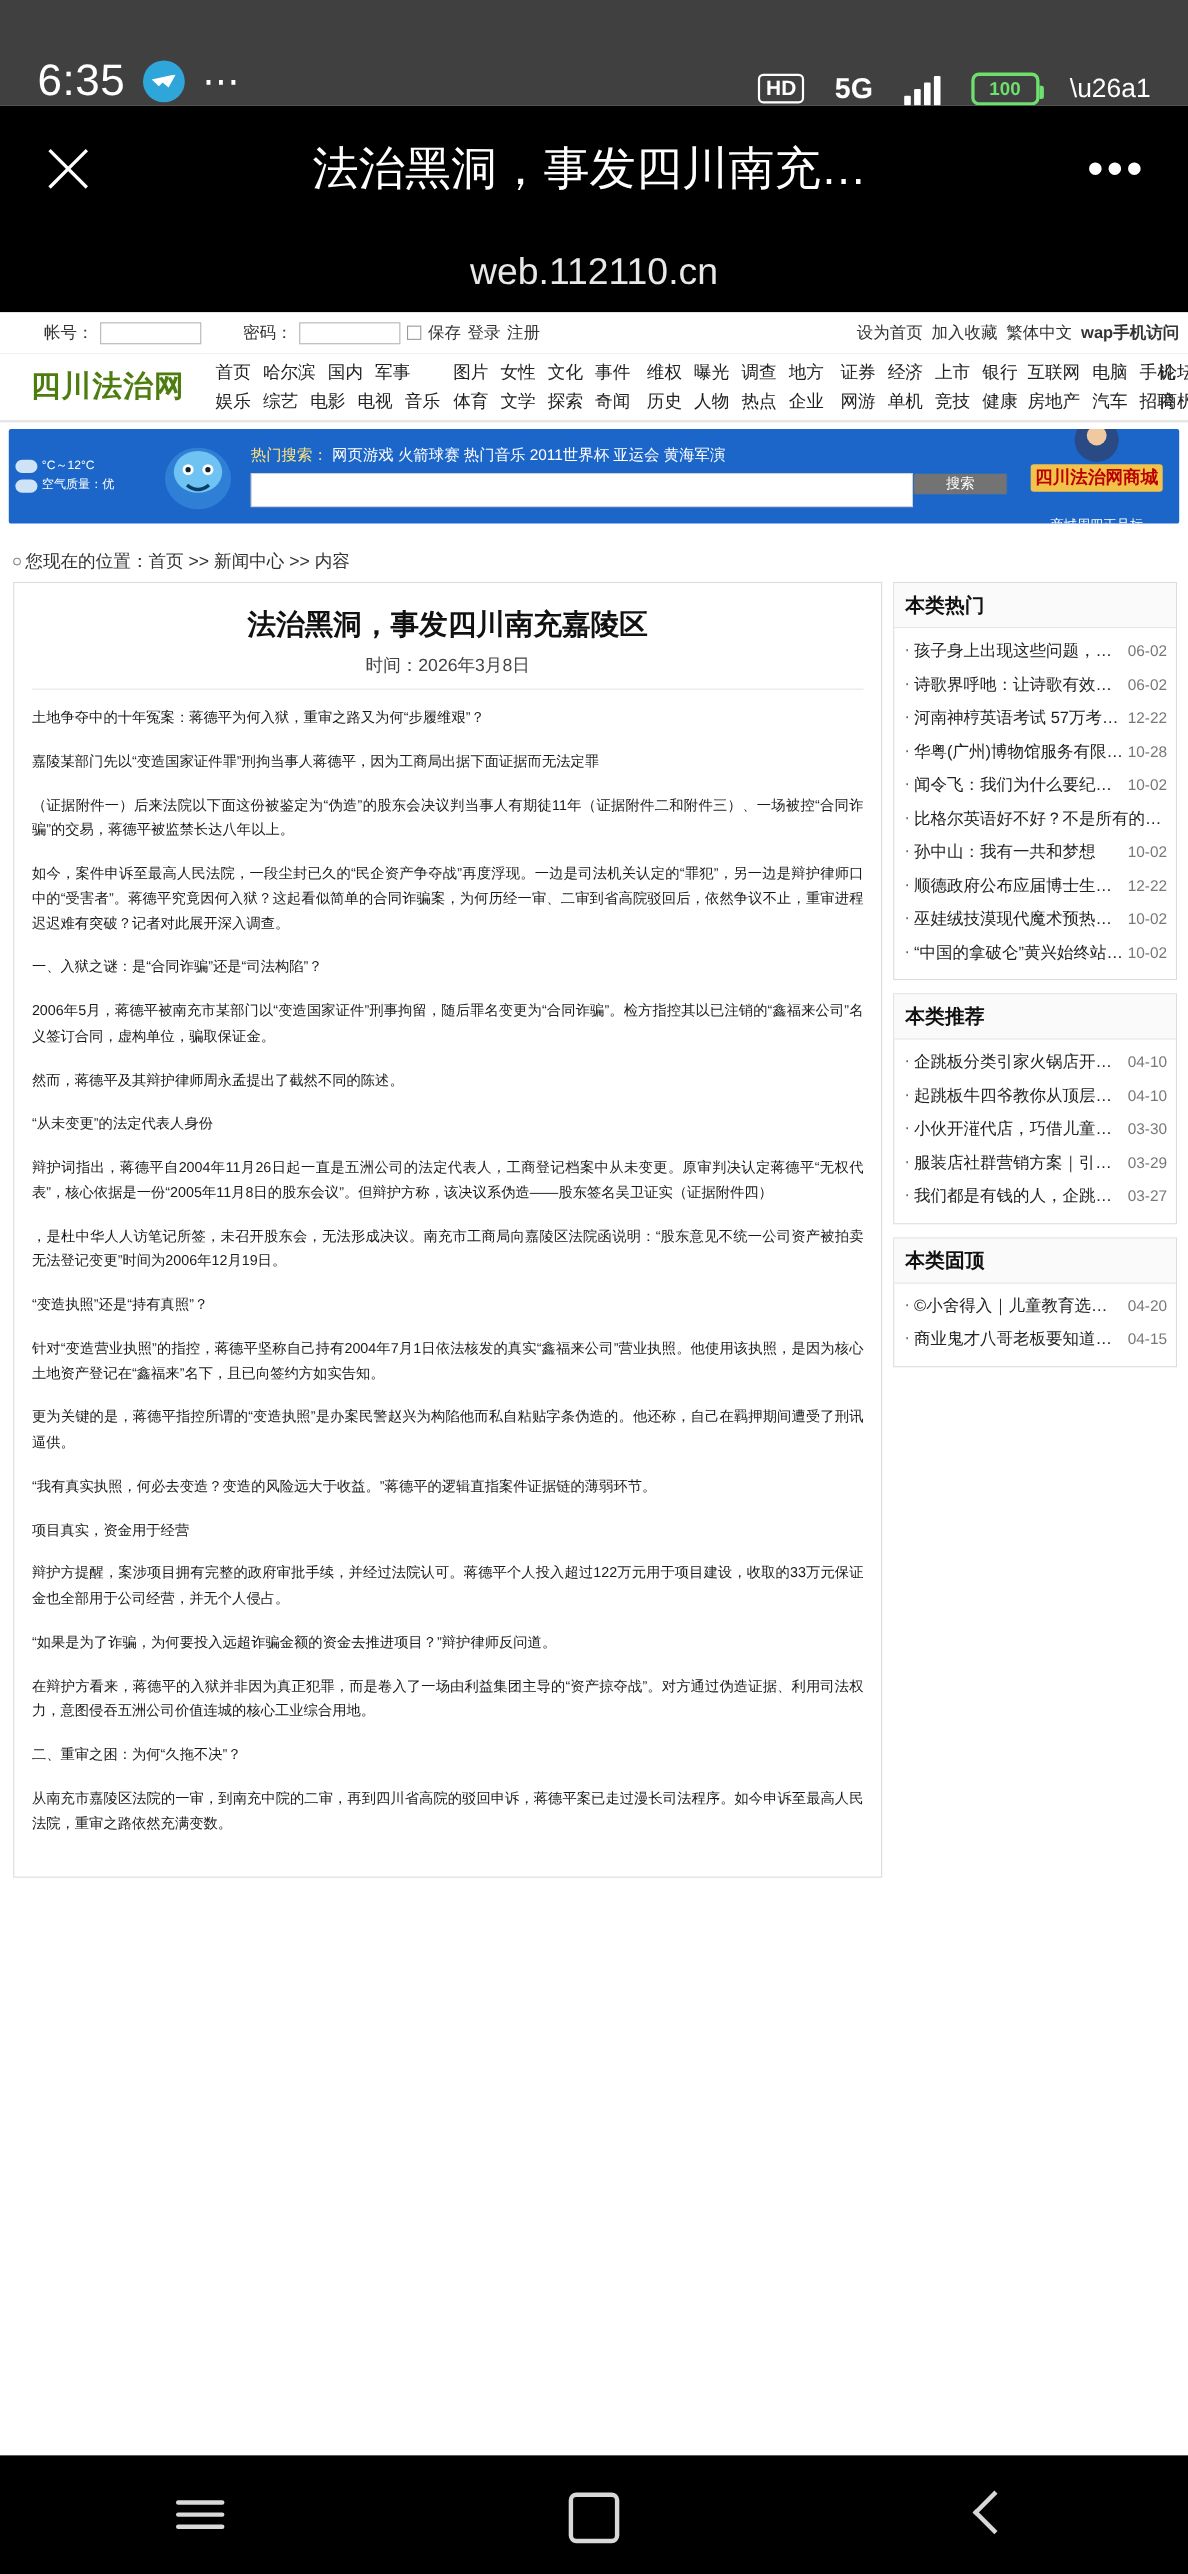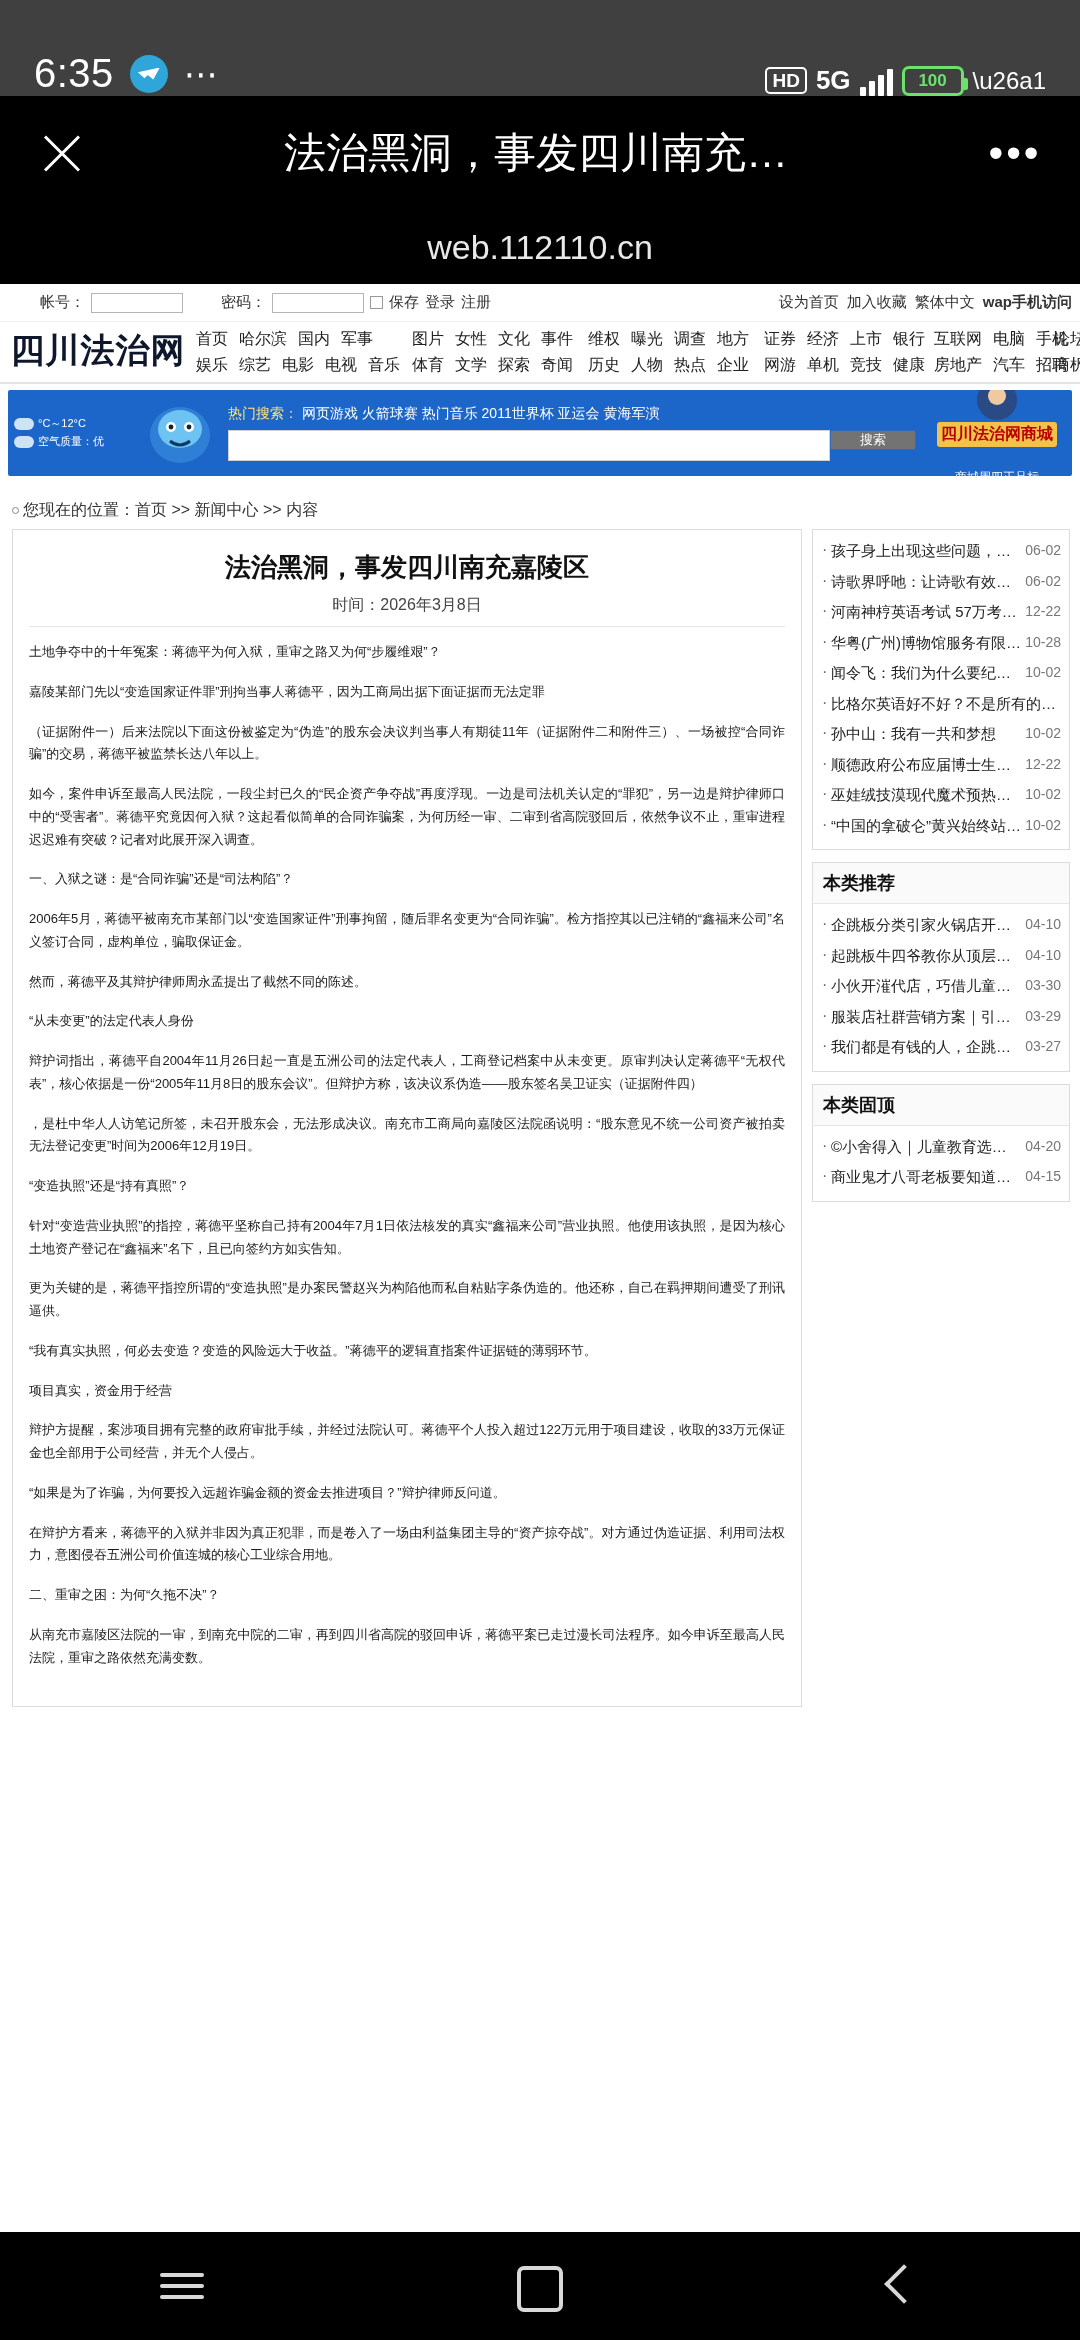--- a/index.html
+++ b/index.html
@@ -18,21 +18,21 @@
     flex: 0 0 96px;
   }
   .sb-left { display:flex; align-items:center; gap:16px; }
   .sb-time { font-size: 40px; font-weight: 500; letter-spacing:0.5px; }
   .tg-icon { width: 38px; height: 38px; border-radius:50%; background:#2ea6da; position:relative; }
   .tg-icon:after{
     content:""; position:absolute; left:8px; top:13px; width:22px; height:12px;
     background:#fff; clip-path: polygon(0 40%, 100% 0, 70% 100%, 45% 62%, 30% 90%);
   }
   .sb-dots { color:#fff; font-size: 34px; line-height: 20px; letter-spacing:2px; }
-  .sb-right { margin-left:auto; display:flex; align-items:center; gap:9px; }
+  .sb-right { margin-left:auto; display:flex; align-items:center; gap:28px; }
   .hd-box {
     border:2px solid #fff; border-radius:5px; font-size:19px; font-weight:bold;
     padding:2px 5px; line-height:1;
   }
   .fiveg { font-size:26px; font-weight:600; }
   .bars { display:flex; align-items:flex-end; gap:3px; height:30px; }
   .bars i { width:6px; background:#fff; display:block; border-radius:1px; }
   .bars i:nth-child(1){height:9px;} .bars i:nth-child(2){height:15px;}
   .bars i:nth-child(3){height:21px;} .bars i:nth-child(4){height:27px;}
   .batt {
@@ -79,21 +79,21 @@
     width:92px; height:20px; border:1px solid #b5b5b5; background:#fff; font-size:13px;
   }
   .cbx { width:13px; height:13px; border:1px solid #999; display:inline-block; background:#fff; }
   .loginrow a { color:#333; text-decoration:none; }
   .loginrow .right { margin-left:auto; display:flex; gap:8px; align-items:center; }
   .wapbtn { color:#cc0000; font-weight:bold; }
 
   .navband { display:flex; background:#fff; border-bottom:2px solid #e3e3e3; padding:4px 0 6px; }
   .logo {
     flex:0 0 196px; display:flex; align-items:center; justify-content:center;
-    color:#0f172a; font-weight:bold; font-size:34px; letter-spacing:1px;
+    color:#4d7c0f; font-weight:bold; font-size:27px; letter-spacing:1px;
     font-family:Liberation Sans, sans-serif;
   }
   .navcols { flex:1; display:flex; flex-direction:column; gap:5px; padding-top:3px;}
   .navrow { display:flex; font-size:16px; color:#222; gap:0; align-items:center;}
   .navgrp { display:flex; gap:11px; }
   .navgrp.g1 { width:216px; }
   .navgrp.g2 { width:176px; }
   .navgrp.g3 { width:176px; }
   .navgrp.g4 { width:170px; }
   .navgrp.g5 { width:120px; }
@@ -383,20 +383,21 @@
           <p>在辩护方看来，蒋德平的入狱并非因为真正犯罪，而是卷入了一场由利益集团主导的“资产掠夺战”。对方通过伪造证据、利用司法权力，意图侵吞五洲公司价值连城的核心工业综合用地。</p>
           <p>二、重审之困：为何“久拖不决”？</p>
           <p>从南充市嘉陵区法院的一审，到南充中院的二审，再到四川省高院的驳回申诉，蒋德平案已走过漫长司法程序。如今申诉至最高人民法院，重审之路依然充满变数。</p>
 
         </div>
       </div>
 
       <div class="sidebar">
 
         <div class="sbox">
+          <h3>本类热门</h3>
           <ul>
             <li>
                 <span class="txt">孩子身上出现这些问题，原来是专注力不</span>
                 <span class="date">06-02</span>
               </li>
             <li>
                 <span class="txt">诗歌界呼吔：让诗歌有效介入公共生活</span>
                 <span class="date">06-02</span>
               </li>
             <li>

